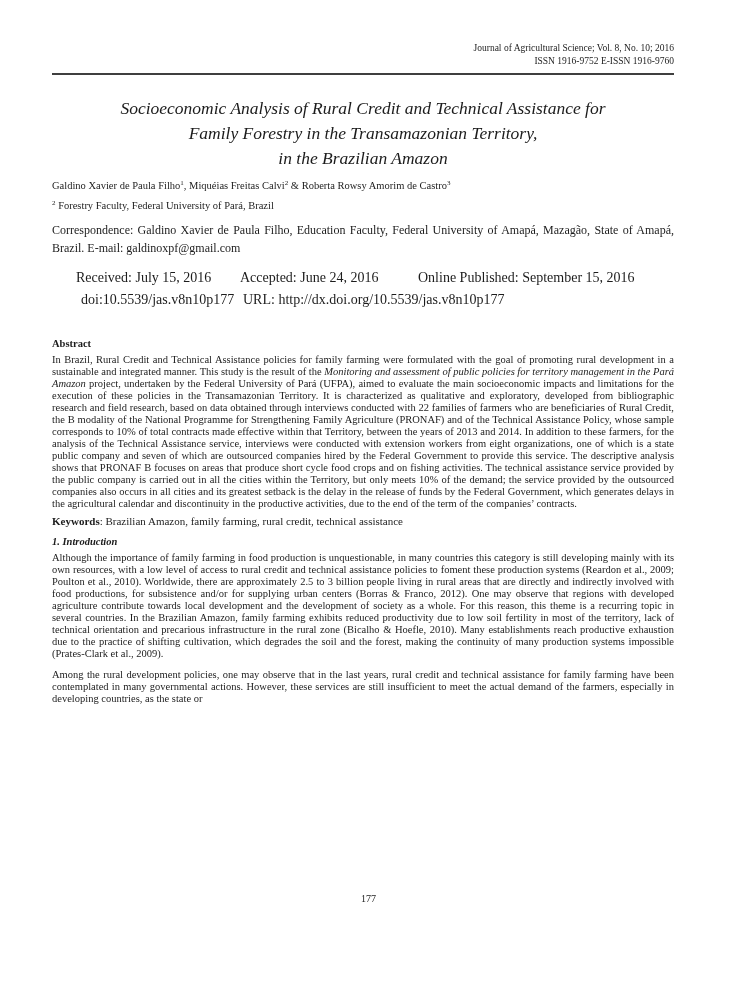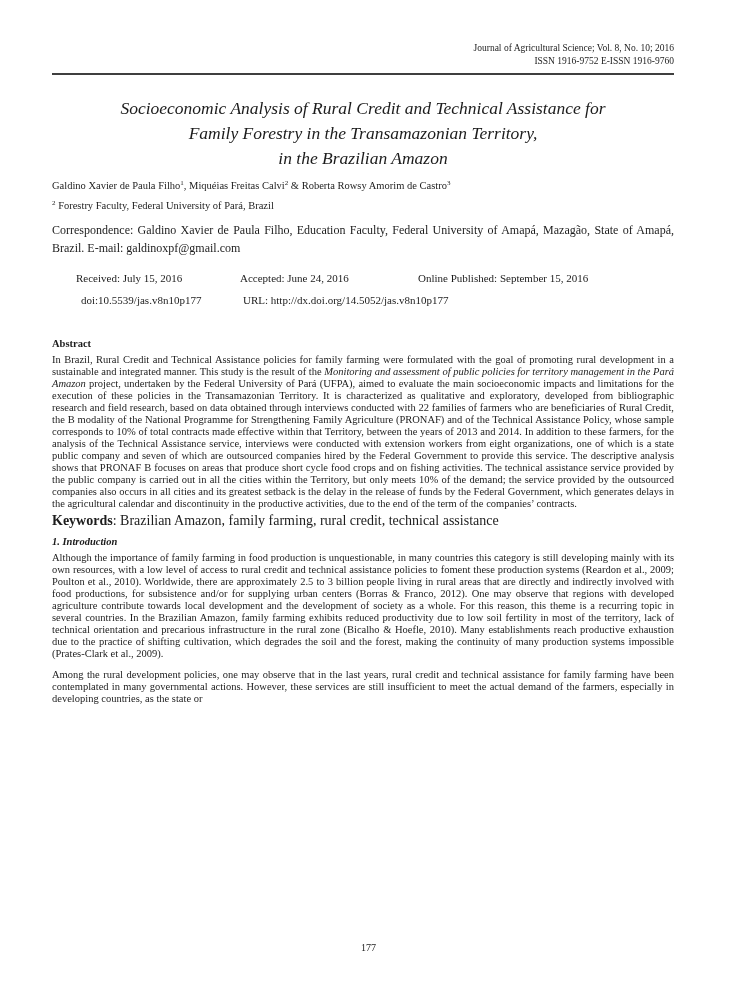--- a/index.html
+++ b/index.html
@@ -53,21 +53,21 @@
   .affil + .affil { margin-top: 0; }
   .correspondence {
     margin: 5px 0 0 0;
     font-size: 12px;
     line-height: 18px;
     text-align: justify;
   }
   .row-meta {
     position: relative;
     height: 14px;
-    font-size: 11px;
+    font-size: 14px;
     line-height: 14px;
   }
   .dates-row { margin-top: 14px; }
   .doi-row { margin-top: 8px; text-decoration: underline; }
   .row-meta .c1 { position: absolute; left: 24px; white-space: nowrap; }
   .dates-row .c2 { position: absolute; left: 188px; white-space: nowrap; }
   .dates-row .c3 { position: absolute; left: 366px; white-space: nowrap; }
   .doi-row .c1 { left: 29px; }
   .doi-row .c2 { position: absolute; left: 191px; white-space: nowrap; }
   .section-heading {
@@ -78,29 +78,29 @@
   }
   .heading-tight { margin-top: 7px; font-style: italic; }
   .body-text {
     margin: 3px 0 0 0;
     font-size: 10.5px;
     line-height: 12px;
     text-align: justify;
   }
   .keywords {
     margin: 4px 0 0 0;
-    font-size: 14px;
+    font-size: 11px;
     line-height: 14.25px;
     text-align: justify;
   }
   .para-gap { margin-top: 9px; }
   .page-footer {
     position: absolute;
     left: 0;
-    top: 941px;
+    top: 892px;
     width: 737px;
     text-align: center;
     font-size: 10px;
     line-height: 13px;
   }
 </style>
 </head>
 <body>
 
 <div class="page">
@@ -126,21 +126,21 @@
     <p class="correspondence">Correspondence: Galdino Xavier de Paula Filho, Education Faculty, Federal University of Amapá, Mazagão, State of Amapá, Brazil. E-mail: galdinoxpf@gmail.com</p>
 
     <div class="row-meta dates-row">
       <span class="c1">Received: July 15, 2016</span>
       <span class="c2">Accepted: June 24, 2016</span>
       <span class="c3">Online Published: September 15, 2016</span>
     </div>
 
     <div class="row-meta doi-row">
       <span class="c1">doi:10.5539/jas.v8n10p177</span>
-      <span class="c2">URL: http://dx.doi.org/14.5052/jas.v8n10p177</span>
+      <span class="c2">URL: http://dx.doi.org/10.5539/jas.v8n10p177</span>
     </div>
 
     <h2 class="section-heading">Abstract</h2>
 
     <p class="body-text"><span>In Brazil, Rural Credit and Technical Assistance policies for family farming were formulated with the goal of promoting rural development in a sustainable and integrated manner. This study is the result of the </span><i>Monitoring and assessment of public policies for territory management in the Pará Amazon</i><span> project, undertaken by the Federal University of Pará (UFPA), aimed to evaluate the main socioeconomic impacts and limitations for the execution of these policies in the Transamazonian Territory. It is characterized as qualitative and exploratory, developed from bibliographic research and field research, based on data obtained through interviews conducted with 22 families of farmers who are beneficiaries of Rural Credit, the B modality of the National Programme for Strengthening Family Agriculture (PRONAF) and of the Technical Assistance Policy, whose sample corresponds to 10% of total contracts made effective within that Territory, between the years of 2013 and 2014. In addition to these farmers, for the analysis of the Technical Assistance service, interviews were conducted with extension workers from eight organizations, one of which is a state public company and seven of which are outsourced companies hired by the Federal Government to provide this service. The descriptive analysis shows that PRONAF B focuses on areas that produce short cycle food crops and on fishing activities. The technical assistance service provided by the public company is carried out in all the cities within the Territory, but only meets 10% of the demand; the service provided by the outsourced companies also occurs in all cities and its greatest setback is the delay in the release of funds by the Federal Government, which generates delays in the agricultural calendar and discontinuity in the productive activities, due to the end of the term of the companies’ contracts.</span></p>
 
     <p class="keywords"><b>Keywords</b><span>: Brazilian Amazon, family farming, rural credit, technical assistance</span></p>
 
     <h2 class="section-heading heading-tight">1. Introduction</h2>
 

